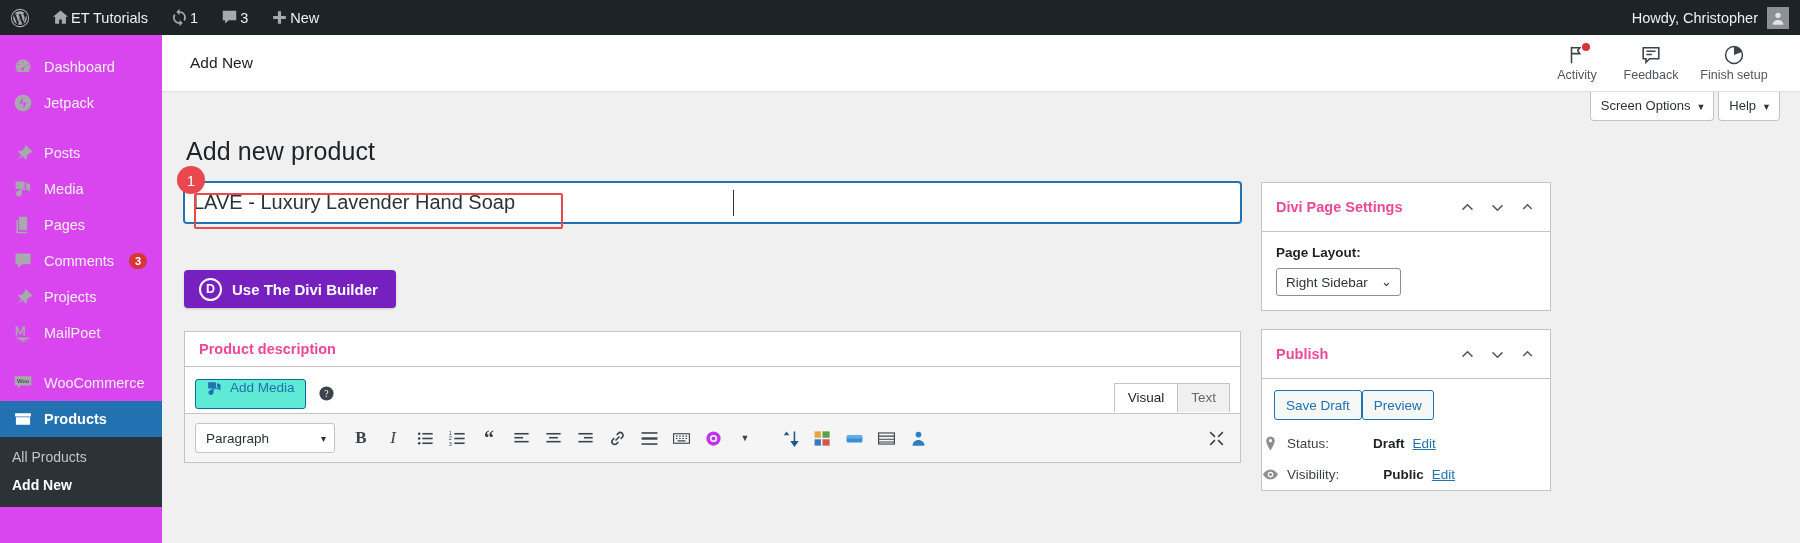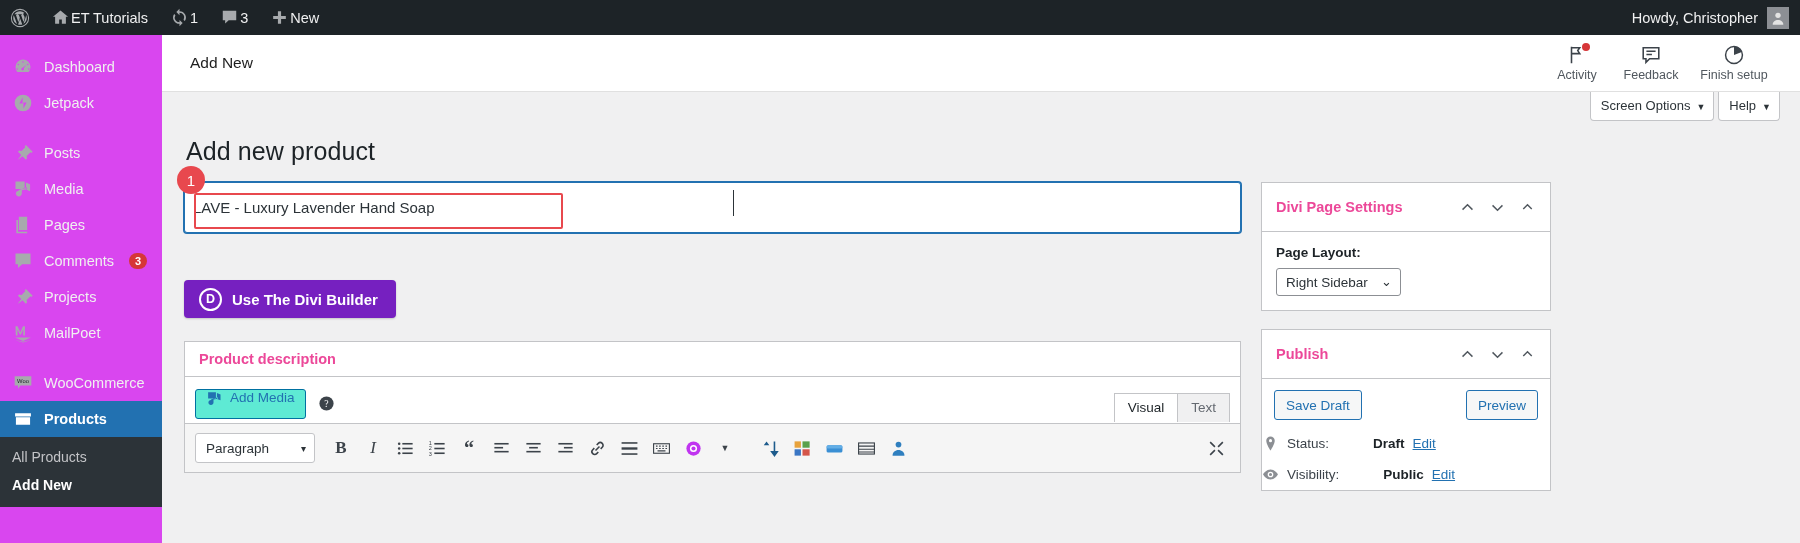--- a/index.html
+++ b/index.html
@@ -126,22 +126,22 @@
     padding: 7px 0 16px 0; margin-left: 2px;
     letter-spacing: 0.1px;
   }
   #poststuff { display: flex; gap: 20px; align-items: flex-start; }
   #post-body-content { width: 1057px; flex: none; }
   #postbox-container { width: 290px; flex: none; }
 
   
   .titlewrap { position: relative; }
   #title {
-    display: block; width: 100%; height: 51px;
-    font-size: 15px; font-family: "Liberation Sans", sans-serif;
+    display: block; width: 100%; height: 41px;
+    font-size: 20px; font-family: "Liberation Sans", sans-serif;
     color: #2c3338; padding: 3px 8px;
     border: 1px solid #2271b1; border-radius: 3px;
     background: #fff; outline: none;
     box-shadow: 0 0 0 1px #2271b1;
   }
   .cursor-bar {
     position:absolute; left: 549px; top: 8px;
     width: 1px; height: 26px; background: #2c3338;
   }
   .redbox {
@@ -216,21 +216,21 @@
   }
   .ed-tab.active { background:#fff; color:#1d2327; }
   .ed-tab:first-child { margin-right: -1px; }
   .mce-toolbar {
     border-top: 1px solid #c3c4c7;
     display:flex; align-items:center; gap: 4px;
     padding: 9px 10px; background:#f5f5f5;
   }
   .mce-select {
     border:1px solid #c3c4c7; background:#fff; border-radius:3px;
-    height:30px; width:120px; font-size:13.5px; color:#2c3338;
+    height:30px; width:140px; font-size:13.5px; color:#2c3338;
     display:flex;align-items:center;justify-content:space-between;
     padding: 0 8px 0 10px; margin-right: 8px;
   }
   .tbtn {
     width: 28px; height: 28px; display:flex;align-items:center;justify-content:center;
     color: #3c434a; font-size: 15px;
   }
   .tbtn svg { width:19px; height:19px; }
   .tb-gap { width: 9px; }
   .tb-right { margin-left:auto; }
@@ -240,21 +240,21 @@
   .side-box .postbox-header { padding: 11px 8px 11px 14px; }
   .side-box .postbox-header h2 { font-size: 14.5px; }
   .side-inner { padding: 13px 14px 14px 14px; }
   .side-label { font-size:13.5px; font-weight:700; color:#1d2327; margin-bottom:8px;}
   .side-select {
     border:1px solid #8c8f94; border-radius:3px; background:#fff;
     height:28px; width:125px; font-size:13.5px; color:#2c3338;
     display:flex;align-items:center;justify-content:space-between;
     padding:0 8px 0 9px;
   }
-  .pub-row-btns { display:flex; justify-content:space-between; align-items:center; padding: 11px 12px 8px 12px;}
+  .pub-row-btns { display:flex; align-items:center; padding: 11px 12px 8px 12px;}
   .btn-secondary {
     border:1px solid #2271b1; color:#2271b1; background:#f6f7f7;
     border-radius:3px; padding: 0 11px; height:30px;
     font-size:13.5px; display:inline-flex;align-items:center;
   }
   .pub-line {
     display:flex; align-items:center; gap:8px;
     padding: 7px 0; font-size:13.5px; color:#3c434a;
   }
   .pub-line b { font-weight:700; color:#1d2327;margin-left:36px; }

